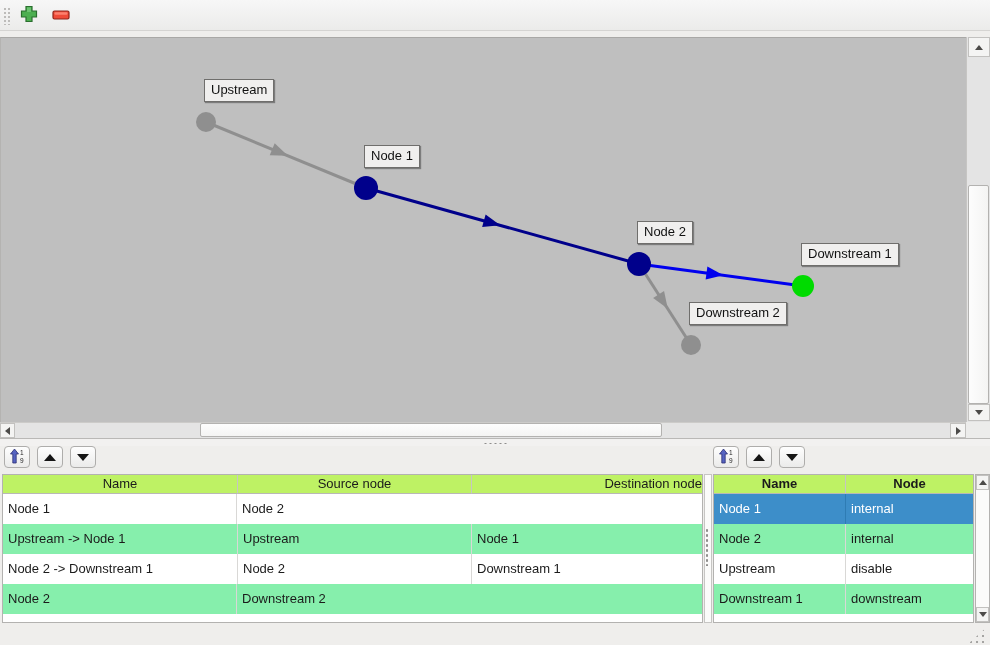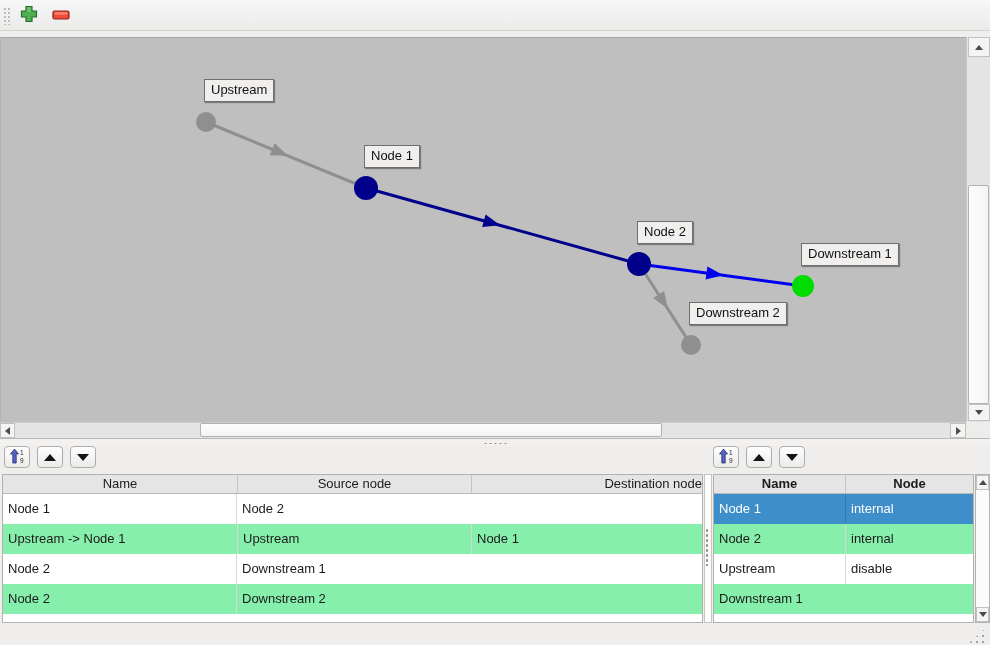--- a/index.html
+++ b/index.html
@@ -52,21 +52,21 @@
   
   .pane-btn { position:absolute; top:446px; width:26px; height:22px; border:1px solid #aeadab; border-radius:4px;
     background:linear-gradient(#fefefe,#ebebea); display:flex; align-items:center; justify-content:center; cursor:pointer; }
   .tri-up-btn   { border-left:6px solid transparent; border-right:6px solid transparent; border-bottom:7px solid #151515; }
   .tri-down-btn { border-left:6px solid transparent; border-right:6px solid transparent; border-top:7px solid #151515; }
 
   
   .gtable { position:absolute; top:474px; border:1px solid #b3b2b0; background:#fff; }
   #edges-table { left:2px; width:701px; height:149px; }
   #nodes-table { left:713px; width:261px; height:149px; }
-  .t-head { display:flex; height:19px; background:#e5e5e5; }
+  .t-head { display:flex; height:19px; background:#bef264; }
   .th { border-right:1px solid #c6c5c3; border-bottom:1px solid #b9b8b6; text-align:center;
     font-size:13px; line-height:18px; overflow:hidden; white-space:nowrap; }
   .th:last-child { border-right:none; }
   #nodes-table .th { font-weight:bold; }
   .tr { display:flex; height:30px; background:#fff; }
   .tr.zebra { background:#86efac; }
   .td { border-right:1px solid #d9d8d6; padding-left:5px; line-height:29px; font-size:13px;
     overflow:hidden; white-space:nowrap; }
   .td:last-child { border-right:none; }
   .tr.selected { background:#3d8ec9; color:#fff; }
@@ -198,20 +198,21 @@
         <div class="tr">
           <div class="td" style="width: 234px;">Node 1</div>
           <div class="td" style="width: 230px;">Node 2</div>
         </div>
         <div class="tr zebra">
           <div class="td" style="width: 235px;">Upstream -&gt; Node 1</div>
           <div class="td" style="width: 234px;">Upstream</div>
           <div class="td" style="width: 230px;">Node 1</div>
         </div>
         <div class="tr">
+          <div class="td" style="width: 235px;">Node 2 -&gt; Downstream 1</div>
           <div class="td" style="width: 234px;">Node 2</div>
           <div class="td" style="width: 230px;">Downstream 1</div>
         </div>
         <div class="tr zebra">
           <div class="td" style="width: 234px;">Node 2</div>
           <div class="td" style="width: 230px;">Downstream 2</div>
         </div>
       </div>
   </div>
   <div class="table-vstrip"></div>
@@ -230,20 +231,21 @@
         <div class="tr zebra">
           <div class="td" style="width: 132px;">Node 2</div>
           <div class="td" style="width: 127px;">internal</div>
         </div>
         <div class="tr">
           <div class="td" style="width: 132px;">Upstream</div>
           <div class="td" style="width: 127px;">disable</div>
         </div>
         <div class="tr zebra">
           <div class="td" style="width: 132px;">Downstream 1</div>
+          <div class="td" style="width: 127px;">downstream</div>
         </div>
       </div>
   </div>
   <div class="nt-scroll">
     <div class="stepper" style="top:0;">
       <span class="tri tri-up"></span>
     </div>
     <div class="stepper" style="top:132px;">
       <span class="tri tri-down"></span>
     </div>

